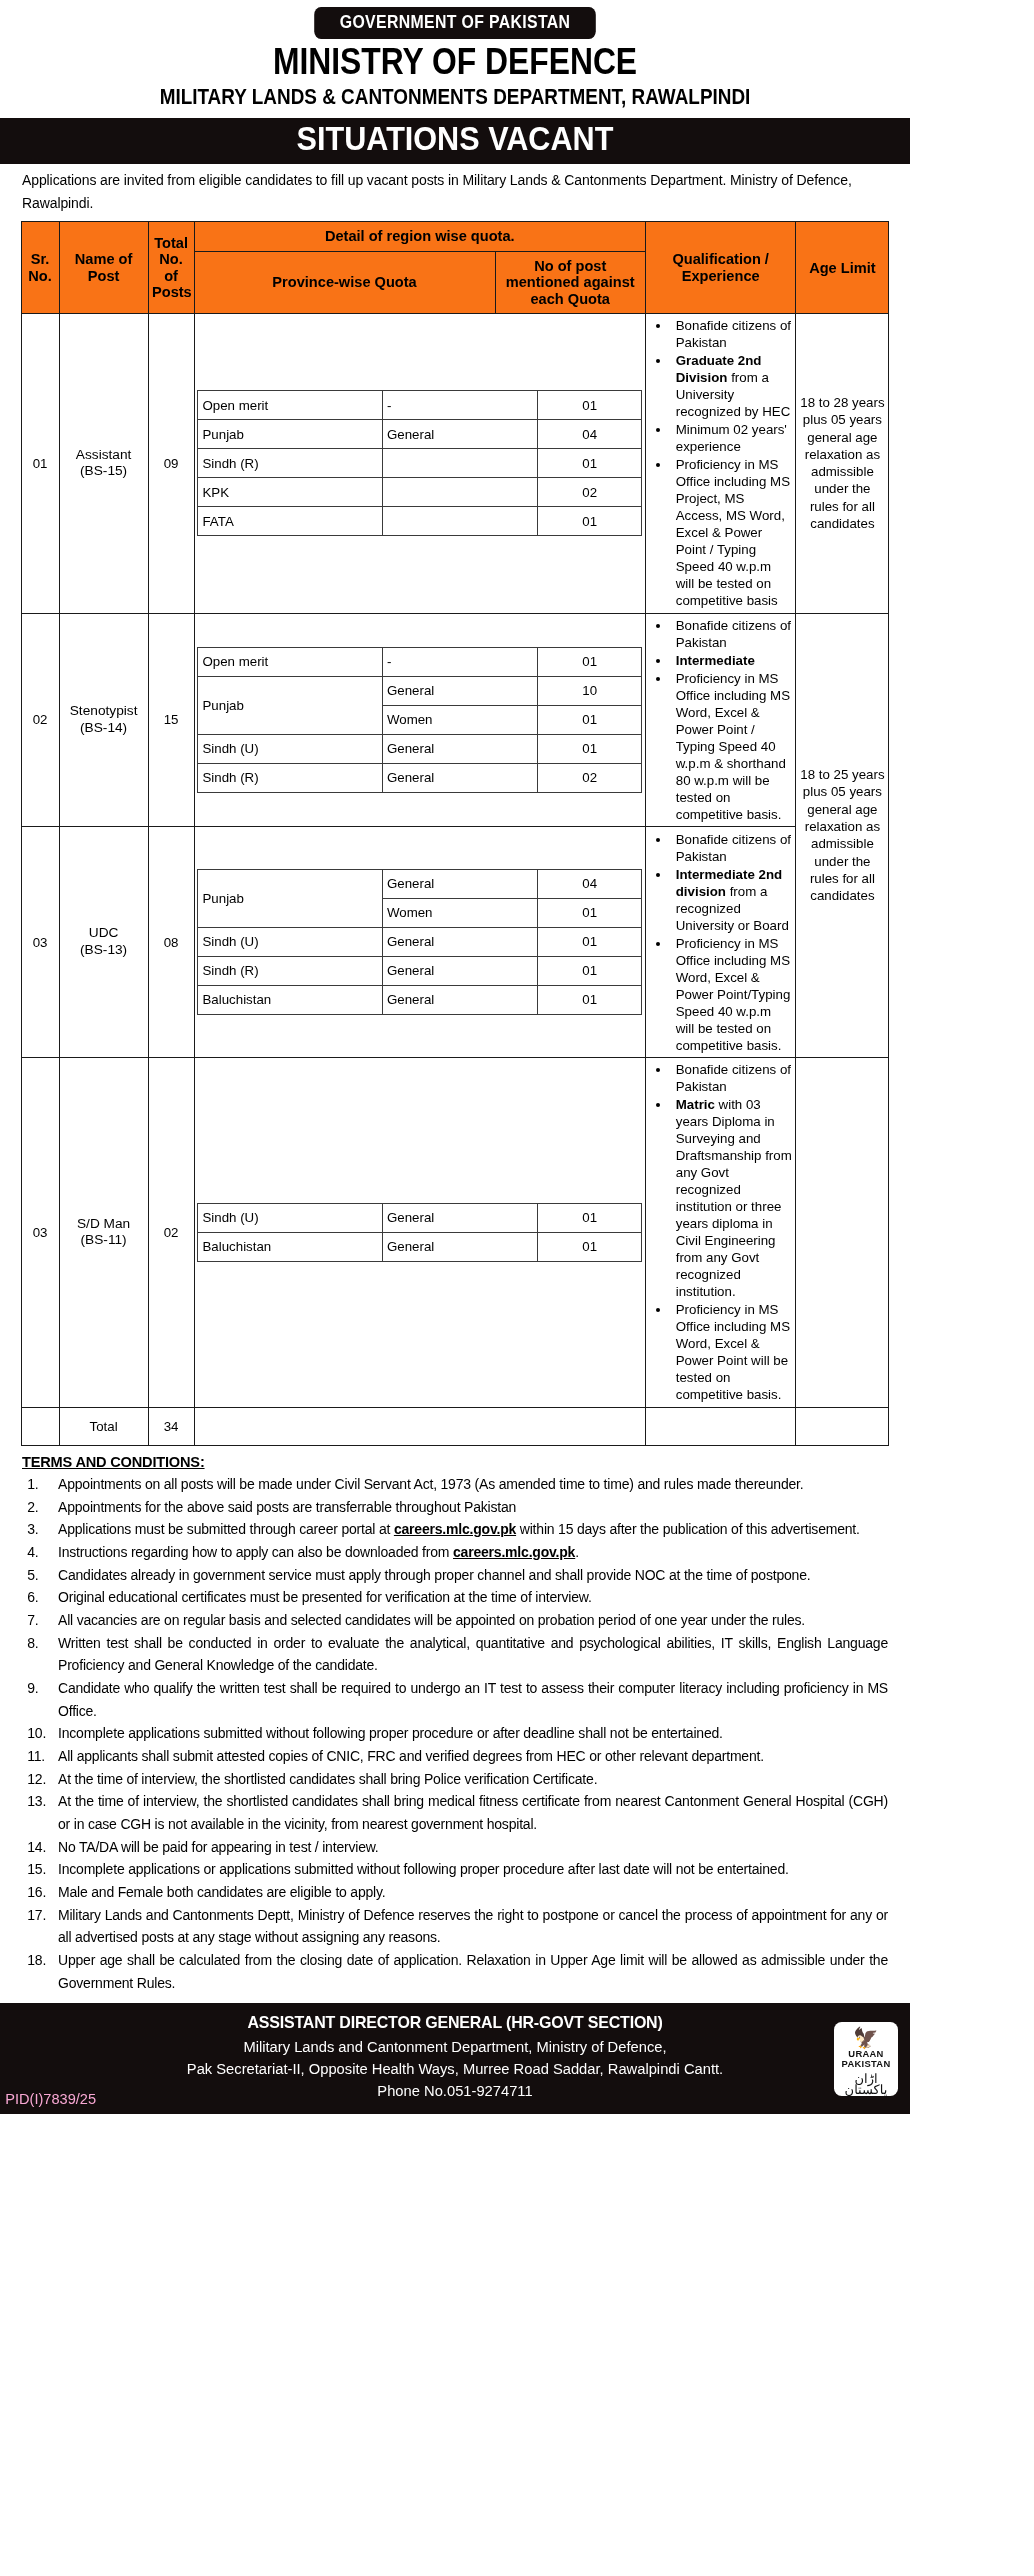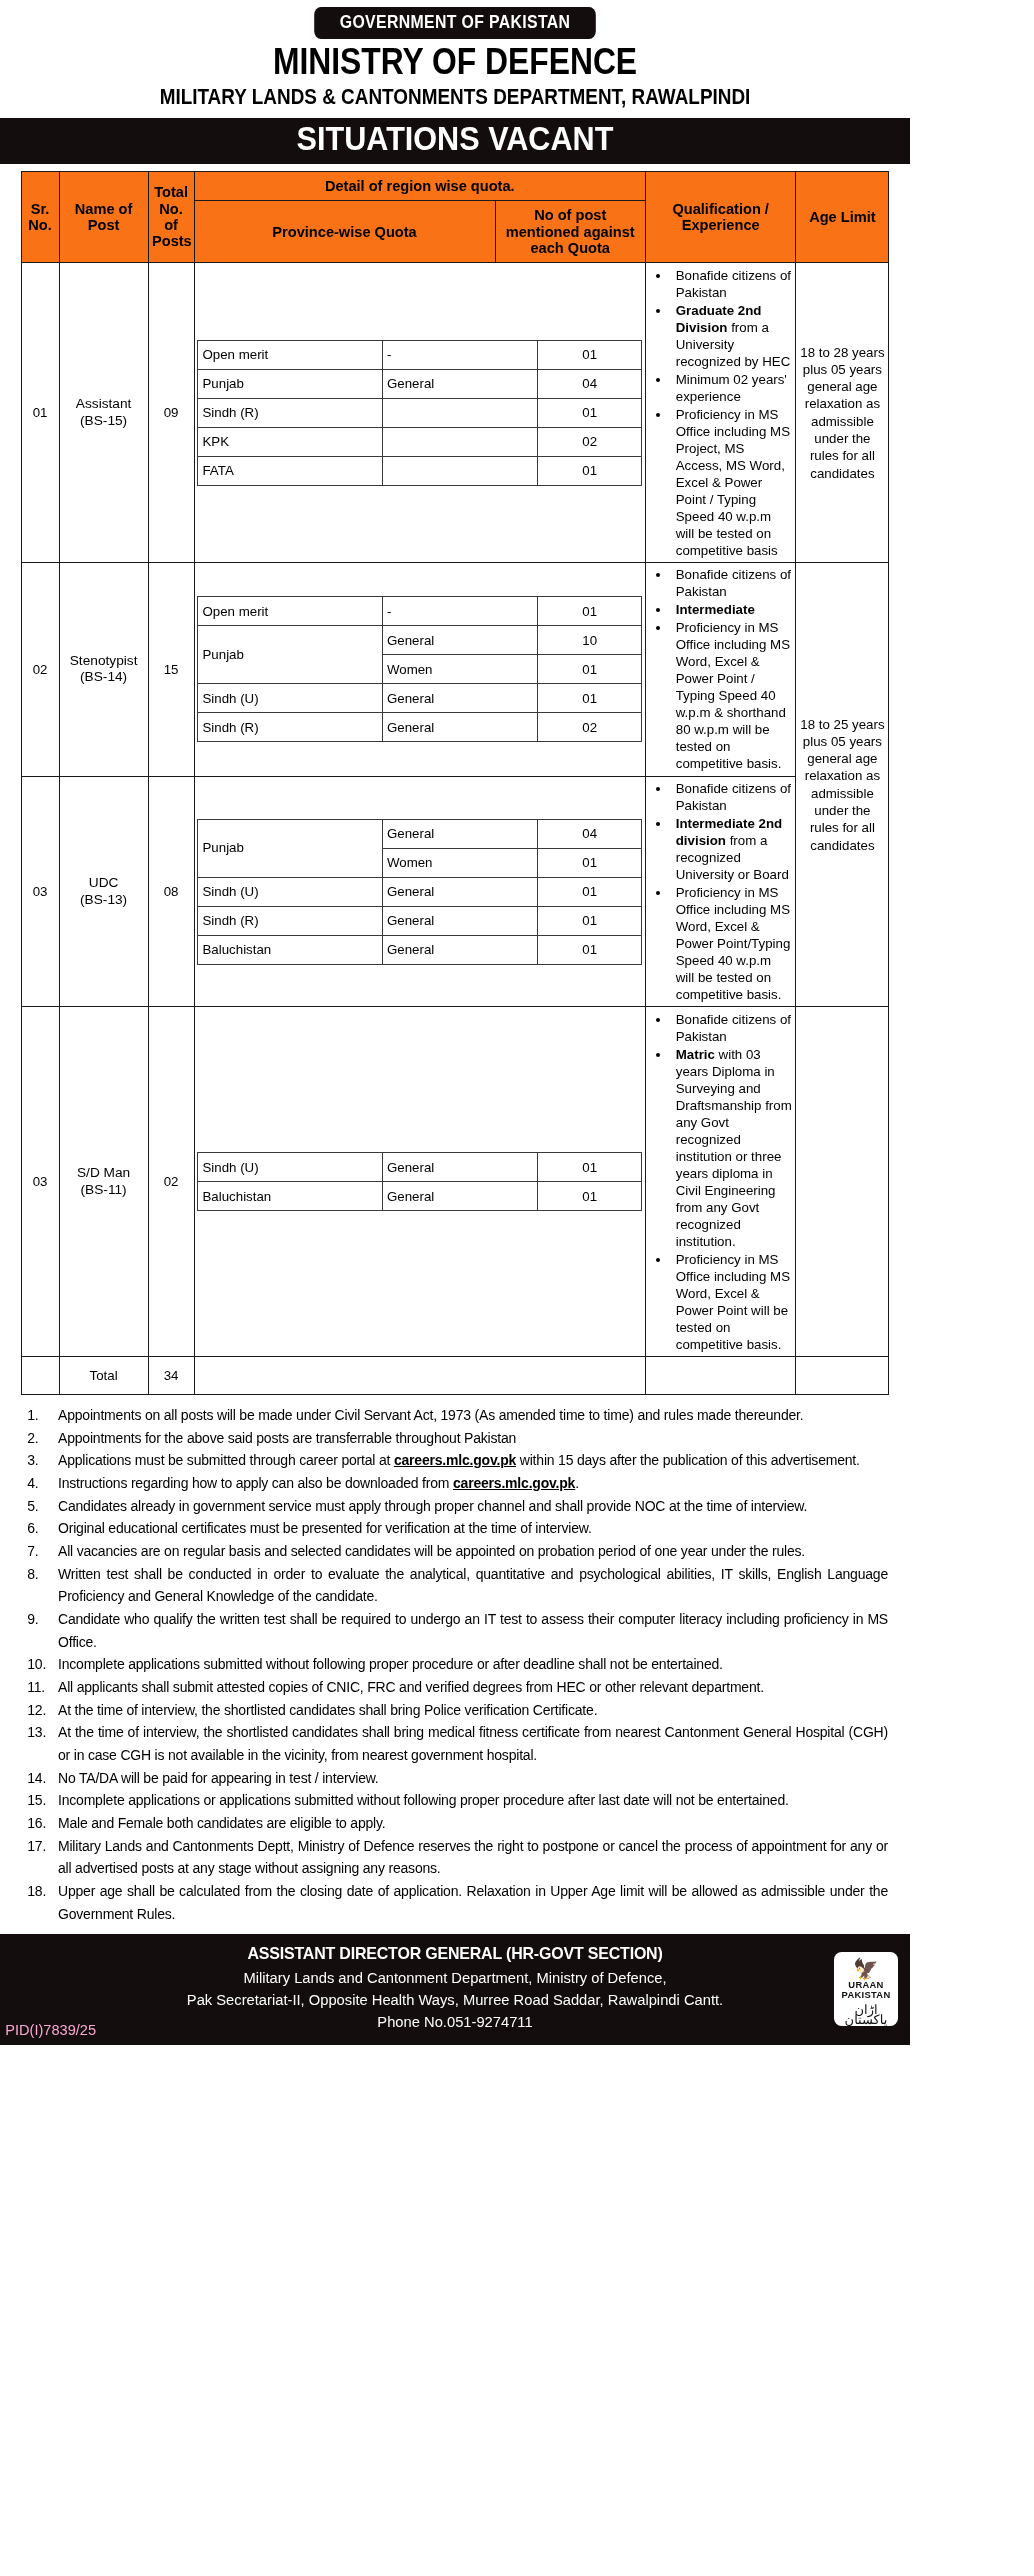--- a/index.html
+++ b/index.html
@@ -231,20 +231,21 @@
       <div class="gov-band">GOVERNMENT OF PAKISTAN</div>
     </div>
     <div class="ministry">MINISTRY OF DEFENCE</div>
     <div class="dept">MILITARY LANDS &amp; CANTONMENTS DEPARTMENT, RAWALPINDI</div>
   </div>
 
   <div class="sv-band">
     <span>SITUATIONS VACANT</span>
   </div>
 
+  <div class="intro">Applications are invited from eligible candidates to fill up vacant posts in Military Lands &amp; Cantonments Department. Ministry of Defence, Rawalpindi.</div>
 
   <div class="tbl-wrap">
     <table class="main">
       <thead>
         <tr>
           <td class="c-sr" rowspan="2">Sr. No.</td>
           <td class="c-post" rowspan="2">Name of Post</td>
           <td class="c-total" rowspan="2">Total No. of Posts</td>
           <td colspan="3">Detail of region wise quota.</td>
           <td class="c-qual" rowspan="2">Qualification / Experience</td>
@@ -438,26 +439,27 @@
           <td class="c-total">34</td>
           <td colspan="3"></td>
           <td></td>
           <td></td>
         </tr>
       </tbody>
     </table>
   </div>
 
   <div class="terms">
+    <div class="terms-title">TERMS AND CONDITIONS:</div>
     <ol class="terms-list">
       <li class="justify">Appointments on all posts will be made under Civil Servant Act, 1973 (As amended time to time) and rules made thereunder.</li>
       <li>Appointments for the above said posts are transferrable throughout Pakistan</li>
       <li class="justify">Applications must be submitted through career portal at <span class="lnk">careers.mlc.gov.pk</span> within 15 days after the publication of this advertisement.</li>
       <li>Instructions regarding how to apply can also be downloaded from <span class="lnk">careers.mlc.gov.pk</span>.</li>
-      <li class="justify">Candidates already in government service must apply through proper channel and shall provide NOC at the time of interview.</li>
+      <li class="justify">Candidates already in government service must apply through proper channel and shall provide NOC at the time of postpone.</li>
       <li>Original educational certificates must be presented for verification at the time of interview.</li>
       <li class="justify">All vacancies are on regular basis and selected candidates will be appointed on probation period of one year under the rules.</li>
       <li class="justify">Written test shall be conducted in order to evaluate the analytical, quantitative and psychological abilities, IT skills, English Language Proficiency and General Knowledge of the candidate.</li>
       <li class="justify">Candidate who qualify the written test shall be required to undergo an IT test to assess their computer literacy including proficiency in MS Office.</li>
       <li>Incomplete applications submitted without following proper procedure or after deadline shall not be entertained.</li>
       <li class="justify">All applicants shall submit attested copies of CNIC, FRC and verified degrees from HEC or other relevant department.</li>
       <li>At the time of interview, the shortlisted candidates shall bring Police verification Certificate.</li>
       <li class="justify">At the time of interview, the shortlisted candidates shall bring medical fitness certificate from nearest Cantonment General Hospital (CGH) or in case CGH is not available in the vicinity, from nearest government hospital.</li>
       <li>No TA/DA will be paid for appearing in test / interview.</li>
       <li class="justify">Incomplete applications or applications submitted without following proper procedure after last date will not be entertained.</li>

